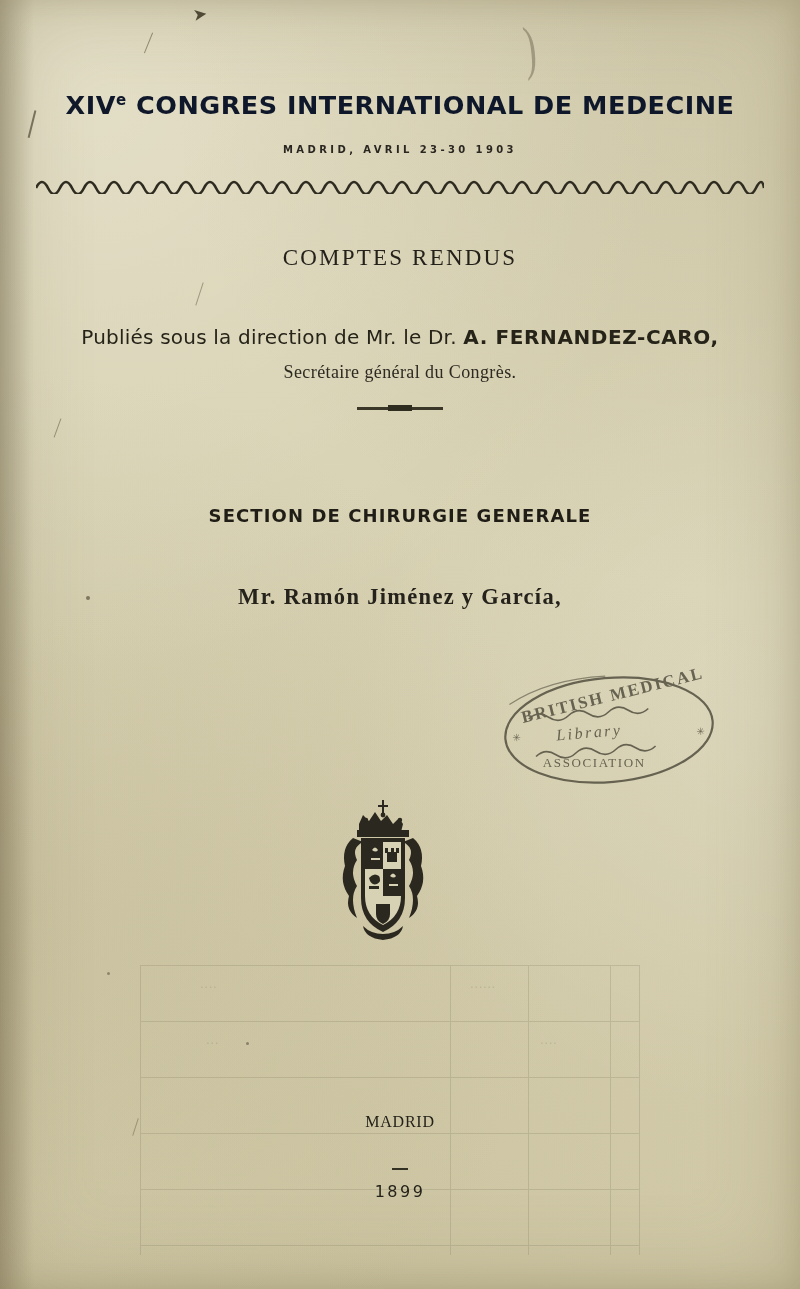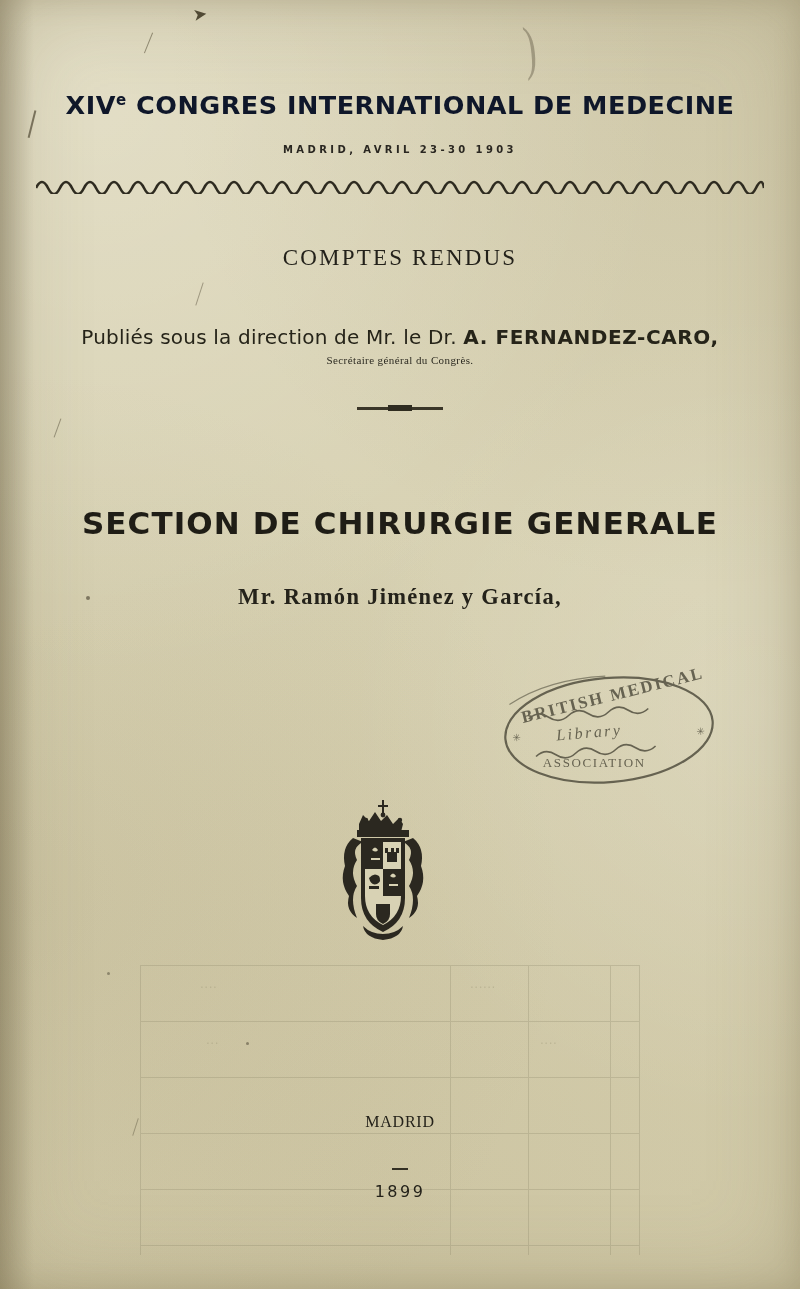--- a/index.html
+++ b/index.html
@@ -170,24 +170,24 @@
     white-space: nowrap;
   }
   .published .name {
     font-weight: bold;
     letter-spacing: 0.6px;
   }
 
   .secretaire-general {
     position: absolute;
     left: 0; right: 0;
-    top: 354px;
-    text-align: center;
-    font-family: "Liberation Serif", serif;
-    font-size: 11px;
+    top: 362px;
+    text-align: center;
+    font-family: "Liberation Serif", serif;
+    font-size: 18px;
     letter-spacing: 0.4px;
     color: #2c2a21;
   }
 
   .short-rule {
     position: absolute;
     left: 50%;
     transform: translateX(-50%);
     top: 407px;
     width: 86px;
@@ -205,21 +205,21 @@
     background: #2f2c20;
   }
 
   .section-title {
     position: absolute;
     left: 0; right: 0;
     top: 505px;
     text-align: center;
     font-family: "DejaVu Sans", sans-serif;
     font-weight: bold;
-    font-size: 31px;
+    font-size: 18px;
     letter-spacing: 1.1px;
     color: #1f1d16;
     white-space: nowrap;
   }
 
   .par-label {
     position: absolute;
     left: 0; right: 0;
     top: 556px;
     text-align: center;

